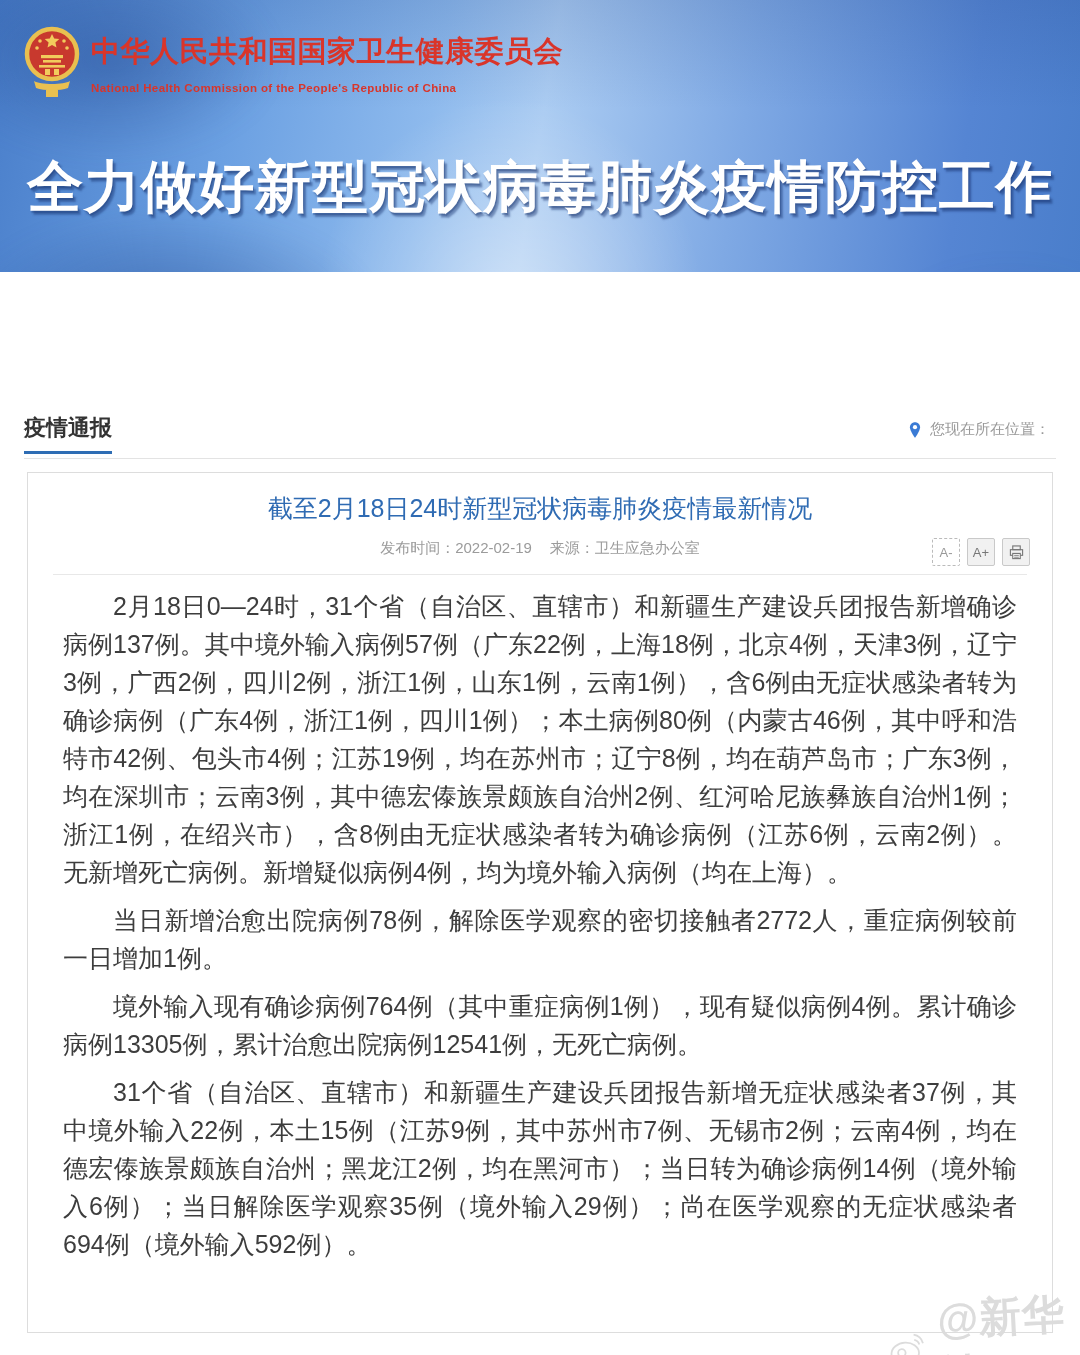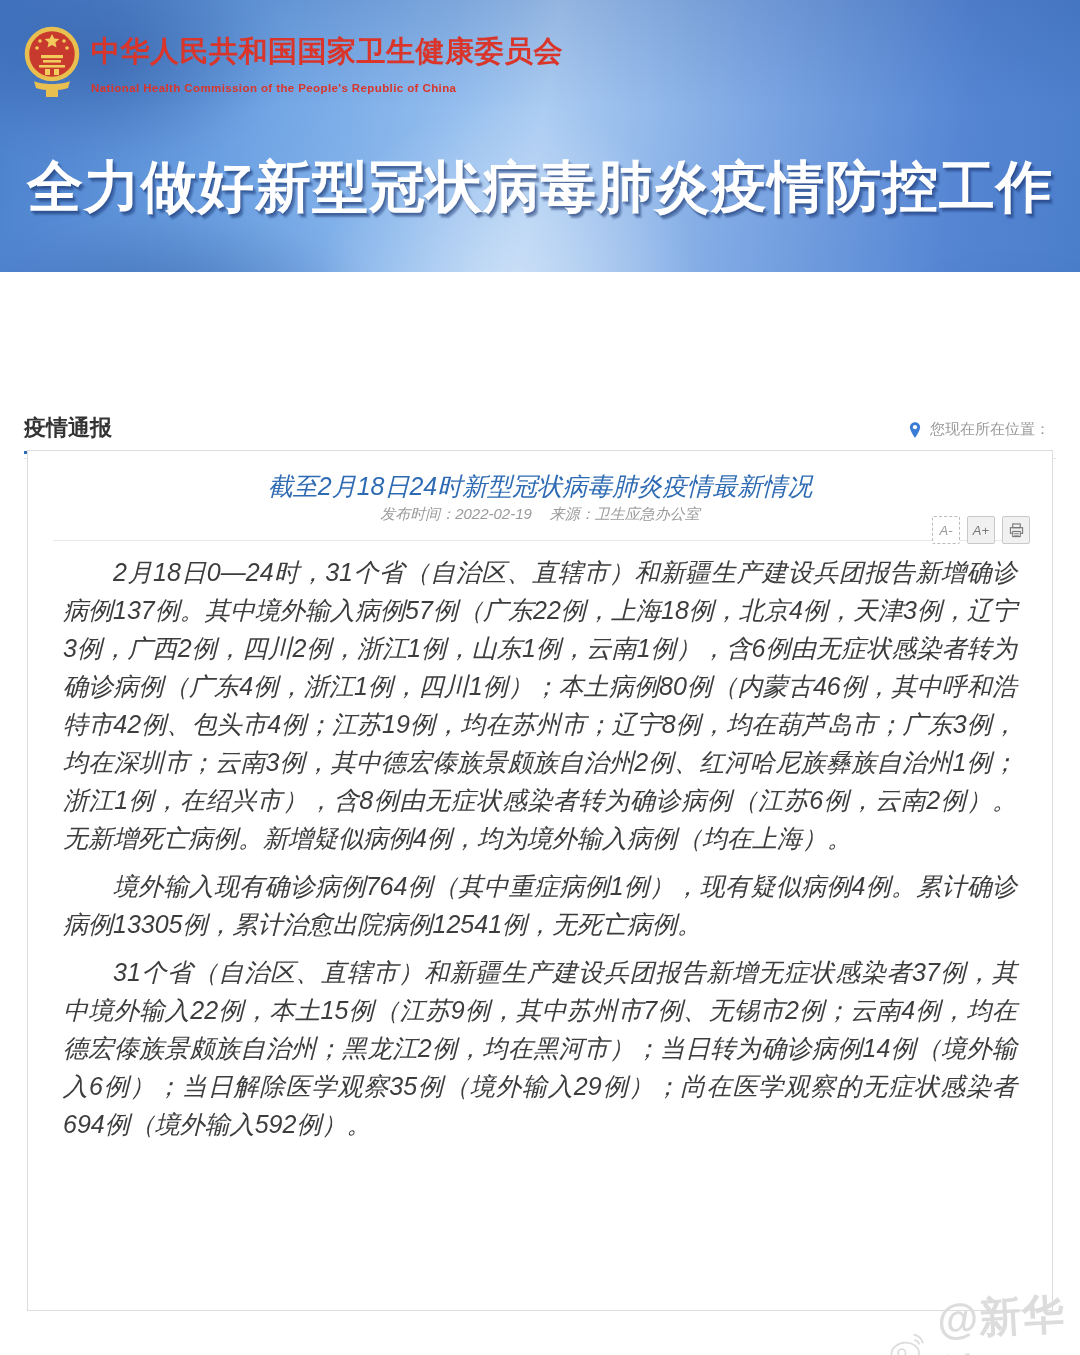--- a/index.html
+++ b/index.html
@@ -51,25 +51,25 @@
   .breadcrumb .pin { width:14px; height:18px; margin-right:8px; }
   .crumb-prefix { margin-right:4px; }
   .crumb-wrap { display:inline; }
   .crumb { color:#999; text-decoration:none; cursor:pointer; }
   .crumb-sep { margin:0 6px; color:#999; }
   .crumb-wrap:last-child .crumb-sep { display:none; }
   .crumb-wrap:last-child .crumb { color:#333; font-weight:700; cursor:default; }
 
   
   .article-box {
-    position:absolute; top:450px; left:27px; width:1026px; height:861px;
-    border:1px solid #ddd; background:#fff; padding:0 25px; overflow:hidden;font-style:italic;
+    position:absolute; top:472px; left:27px; width:1026px; height:861px;
+    border:1px solid #ddd; background:#fff; padding:0 25px; overflow:hidden;
   }
   .article-title { margin-top:19px; text-align:center; font-size:25px; color:#2f6bb3; line-height:32px; }
-  .article-meta { margin-top:3px; text-align:center; font-size:15px; color:#9b9b9b; }
+  .article-meta { margin-top:15px; text-align:center; font-size:15px; color:#9b9b9b; }
   .article-meta .m-gap { display:inline-block; width:18px; }
 
   .font-tools { position:absolute; top:65px; right:22px; display:flex; gap:7px; }
   .tool-btn {
     width:28px; height:28px; display:flex; align-items:center; justify-content:center;
     font-size:13px; color:#777; background:#f1f1f1; border:1px solid #c9c9c9; border-radius:2px; cursor:pointer;
   }
   .tool-btn.dashed { background:#fff; border:1px dashed #bbb; color:#999; }
   .tool-btn svg { width:15px; height:15px; }
 
@@ -156,20 +156,21 @@
         <line x1="5.5" y1="11" x2="10.5" y2="11" stroke="#777" stroke-width="1"></line>
         <line x1="5.5" y1="13" x2="10.5" y2="13" stroke="#777" stroke-width="1"></line>
       </svg>
     </div>
   </div>
 
   <div class="meta-divider"></div>
 
   <div class="article-body">
       <p>2月18日0—24时，31个省（自治区、直辖市）和新疆生产建设兵团报告新增确诊病例137例。其中境外输入病例57例（广东22例，上海18例，北京4例，天津3例，辽宁3例，广西2例，四川2例，浙江1例，山东1例，云南1例），含6例由无症状感染者转为确诊病例（广东4例，浙江1例，四川1例）；本土病例80例（内蒙古46例，其中呼和浩特市42例、包头市4例；江苏19例，均在苏州市；辽宁8例，均在葫芦岛市；广东3例，均在深圳市；云南3例，其中德宏傣族景颇族自治州2例、红河哈尼族彝族自治州1例；浙江1例，在绍兴市），含8例由无症状感染者转为确诊病例（江苏6例，云南2例）。无新增死亡病例。新增疑似病例4例，均为境外输入病例（均在上海）。</p>
+      <p>当日新增治愈出院病例78例，解除医学观察的密切接触者2772人，重症病例较前一日增加1例。</p>
       <p>境外输入现有确诊病例764例（其中重症病例1例），现有疑似病例4例。累计确诊病例13305例，累计治愈出院病例12541例，无死亡病例。</p>
       <p>31个省（自治区、直辖市）和新疆生产建设兵团报告新增无症状感染者37例，其中境外输入22例，本土15例（江苏9例，其中苏州市7例、无锡市2例；云南4例，均在德宏傣族景颇族自治州；黑龙江2例，均在黑河市）；当日转为确诊病例14例（境外输入6例）；当日解除医学观察35例（境外输入29例）；尚在医学观察的无症状感染者694例（境外输入592例）。</p>
     </div>
 
 </div>
 
 <div class="watermark">
   <svg viewBox="0 0 60 60" fill="none" stroke="#dcdcdc" stroke-width="2.4">
     <path d="M26 20c-10 0-19 6.5-19 14.5C7 42 14 47 24 47s20-5 20-13c0-7.5-8.5-14-18-14z"></path>
     <circle cx="21" cy="33.5" r="5"></circle>

